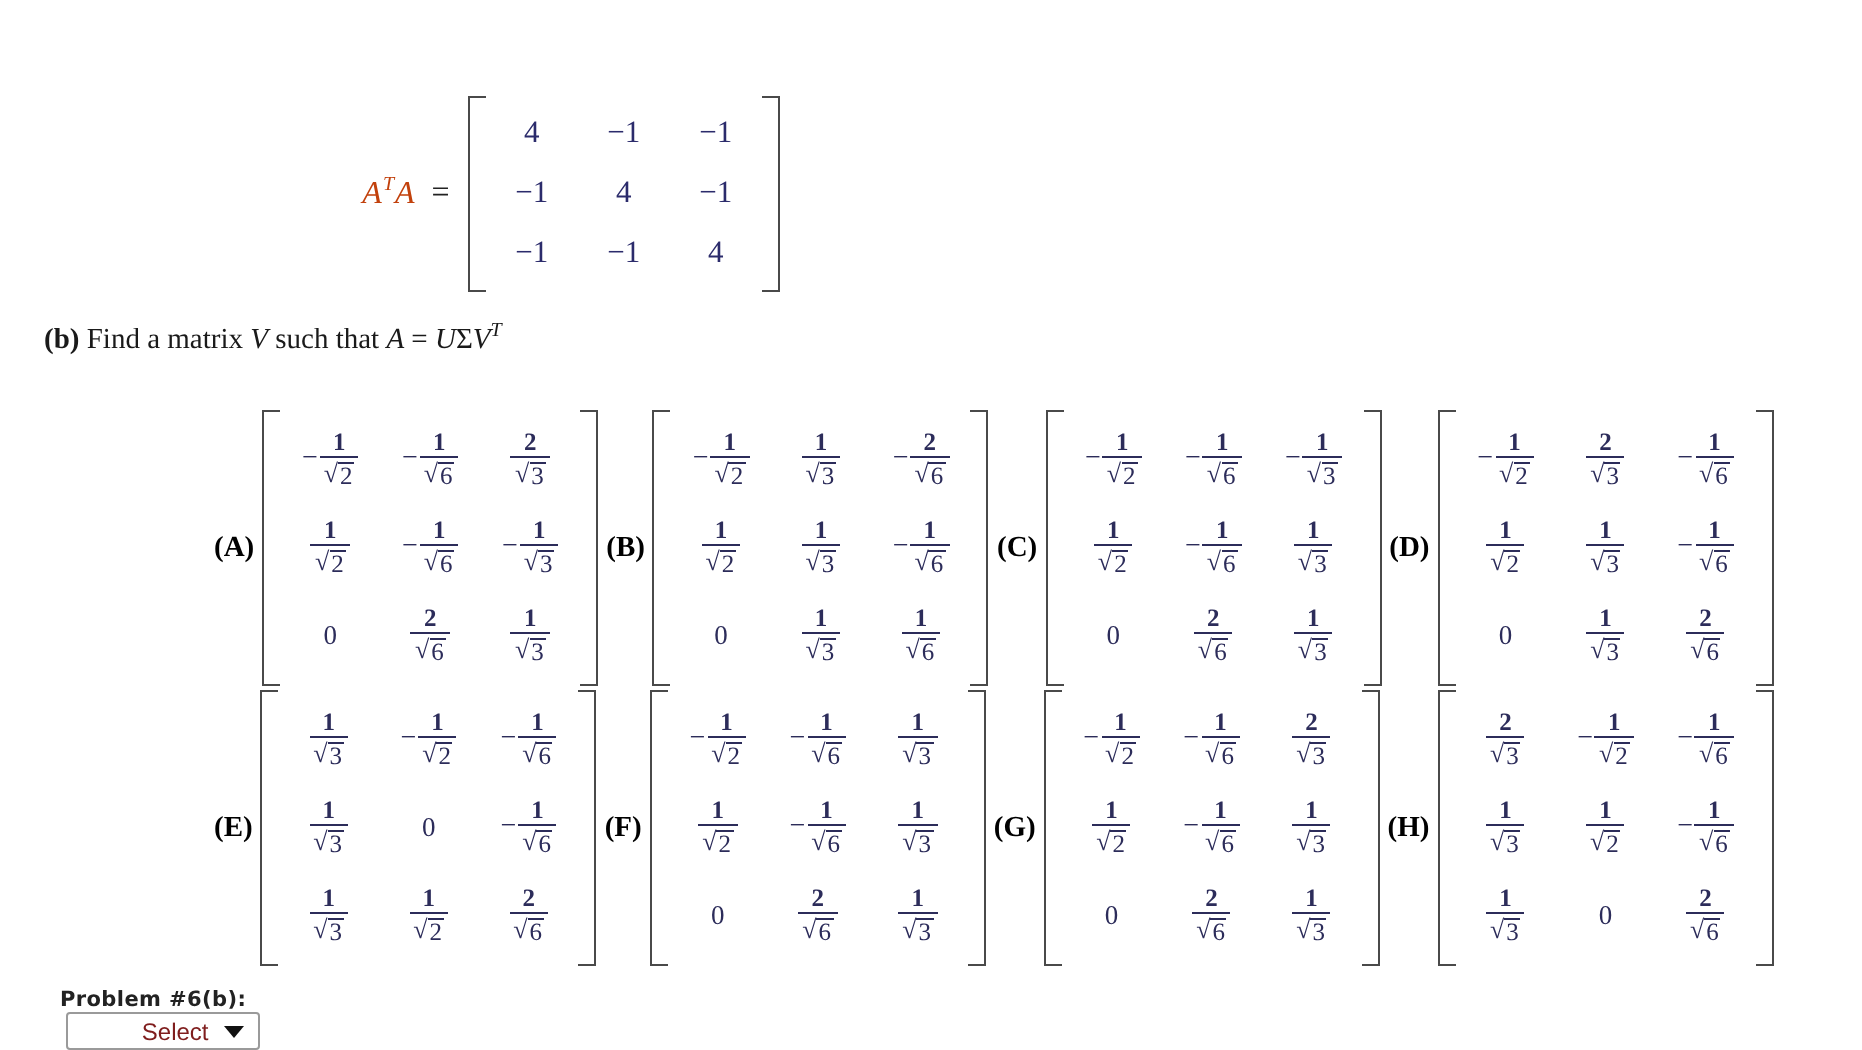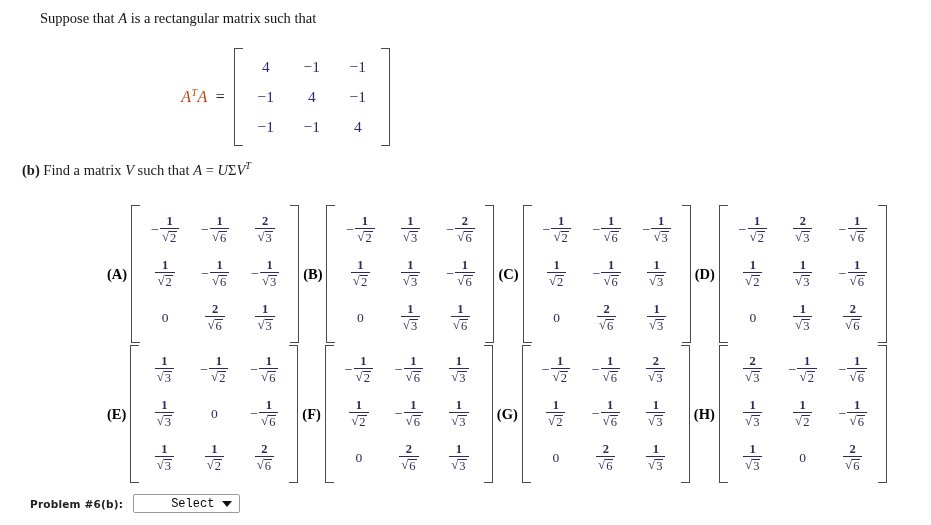--- a/index.html
+++ b/index.html
@@ -214,20 +214,21 @@
     color: #2c2c5a;
   }
 
   
   .footer {
     position: absolute;
     top: 494px;
     left: 30px;
     display: flex;
     align-items: center;
+    flex-direction: column;
   }
   .footer-label {
     font-family: "DejaVu Sans", sans-serif;
     font-size: 10.5px;
     font-weight: bold;
     color: #222;
     margin-right: 10px;
     letter-spacing: 0.2px;
   }
   .select-box {
@@ -235,39 +236,38 @@
     align-items: center;
     border: 1px solid #9a9a9a;
     background: #ffffff;
     border-radius: 2px;
     padding: 2px 7px 2px 9px;
     height: 19px;
     box-sizing: border-box;
     cursor: pointer;
   }
   .select-text {
-    font-family: Liberation Mono, monospace;
+    font-family: Liberation Sans, sans-serif;
     font-size: 12px;
-    color: #000000;
+    color: #7f1d1d;
     margin-right: 8px;
     margin-left: 28px;
   }
   .caret {
     width: 0;
     height: 0;
     border-left: 5px solid transparent;
     border-right: 5px solid transparent;
     border-top: 6px solid #111;
   }
 </style>
 </head>
 <body>
 
 <div class="problem-header">
-  <span class="problem-statement"><span>Suppose that </span><span class="ital">A</span><span> is a rectangular matrix such that</span></span>
 </div>
 
 <div class="equation-row">
   <div class="equation-inner">
     <span class="ata-label"><span>A</span><sup>T</sup><span>A</span></span>
     <span class="eq-sign">=</span>
     <span class="matrix num-matrix">
       <span class="bracket left"></span>
       <span class="matrix-body" id="num-matrix-body">
           <div class="matrix-row">

